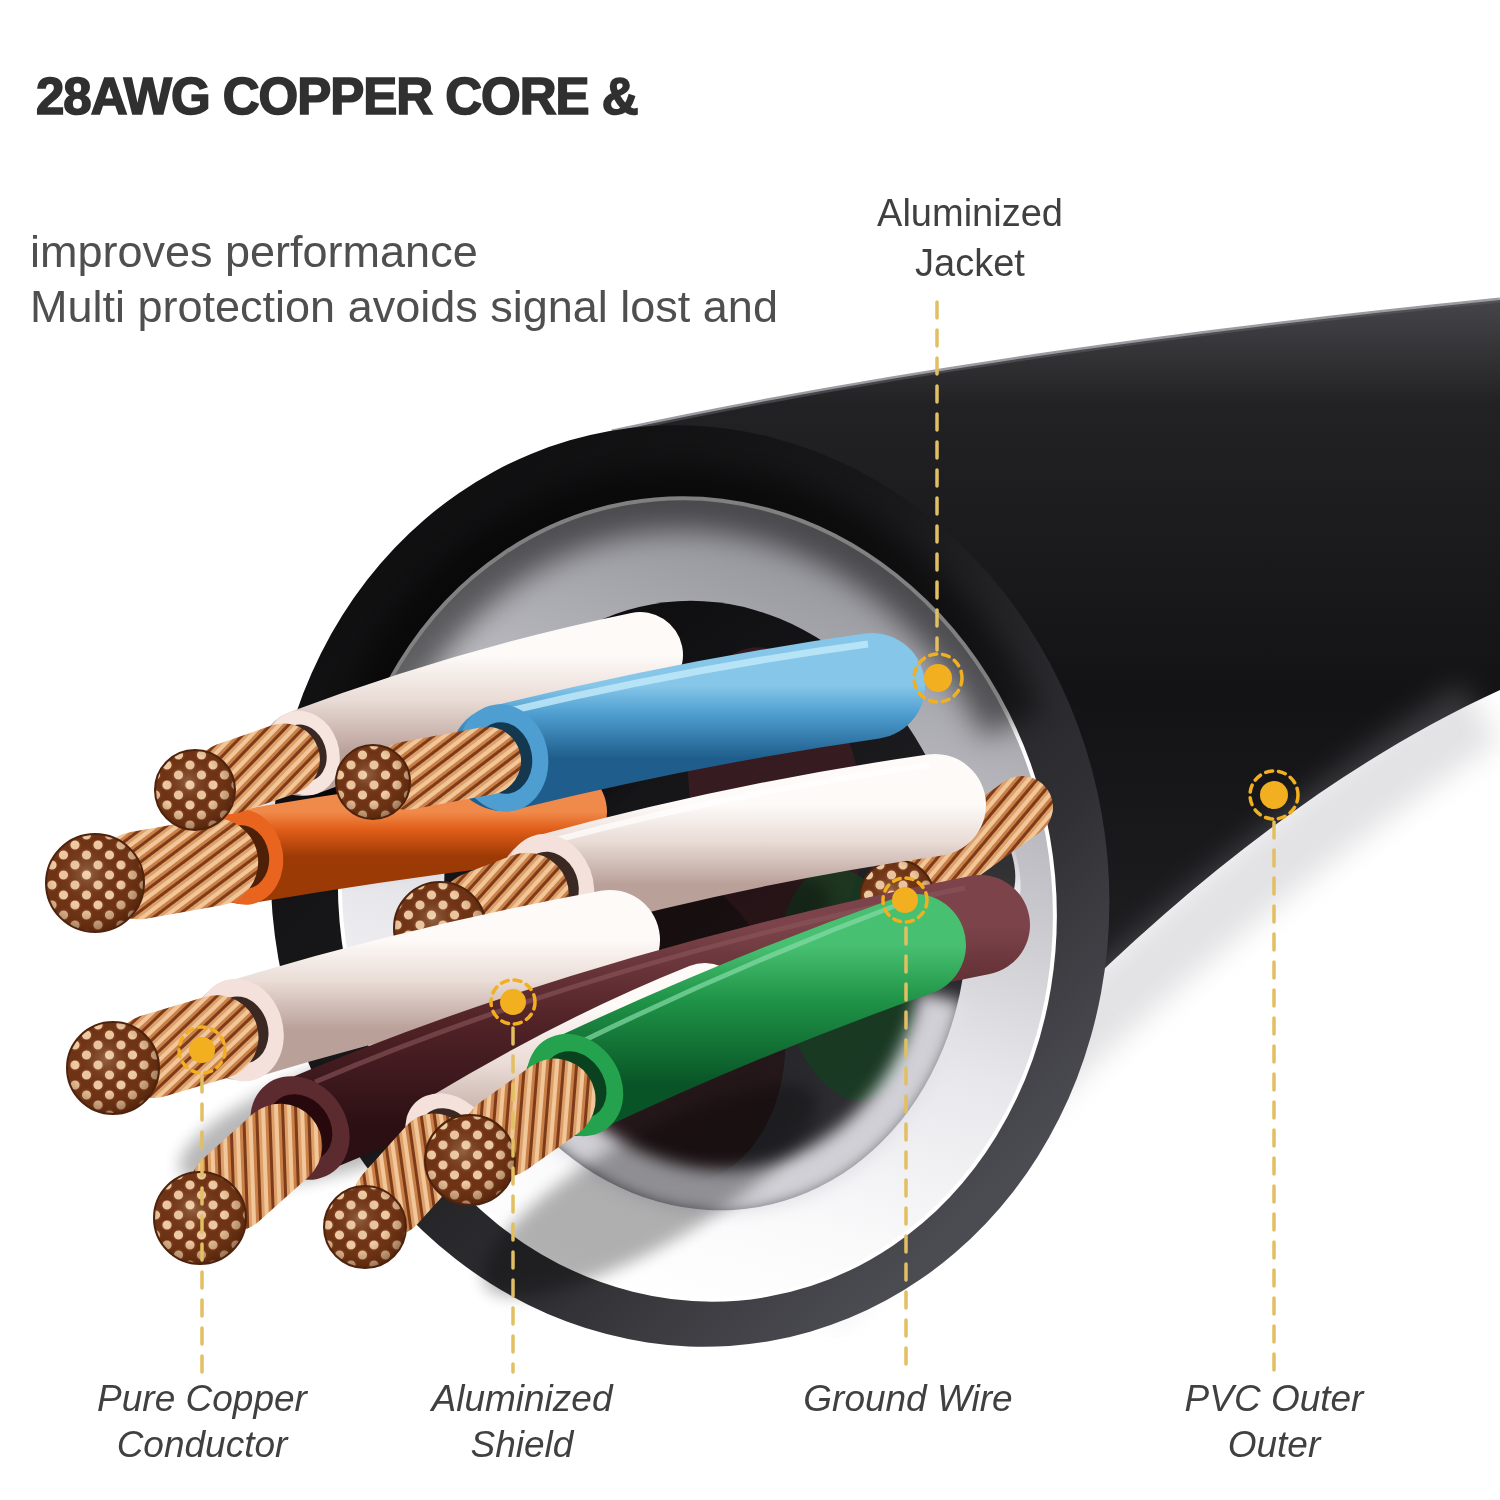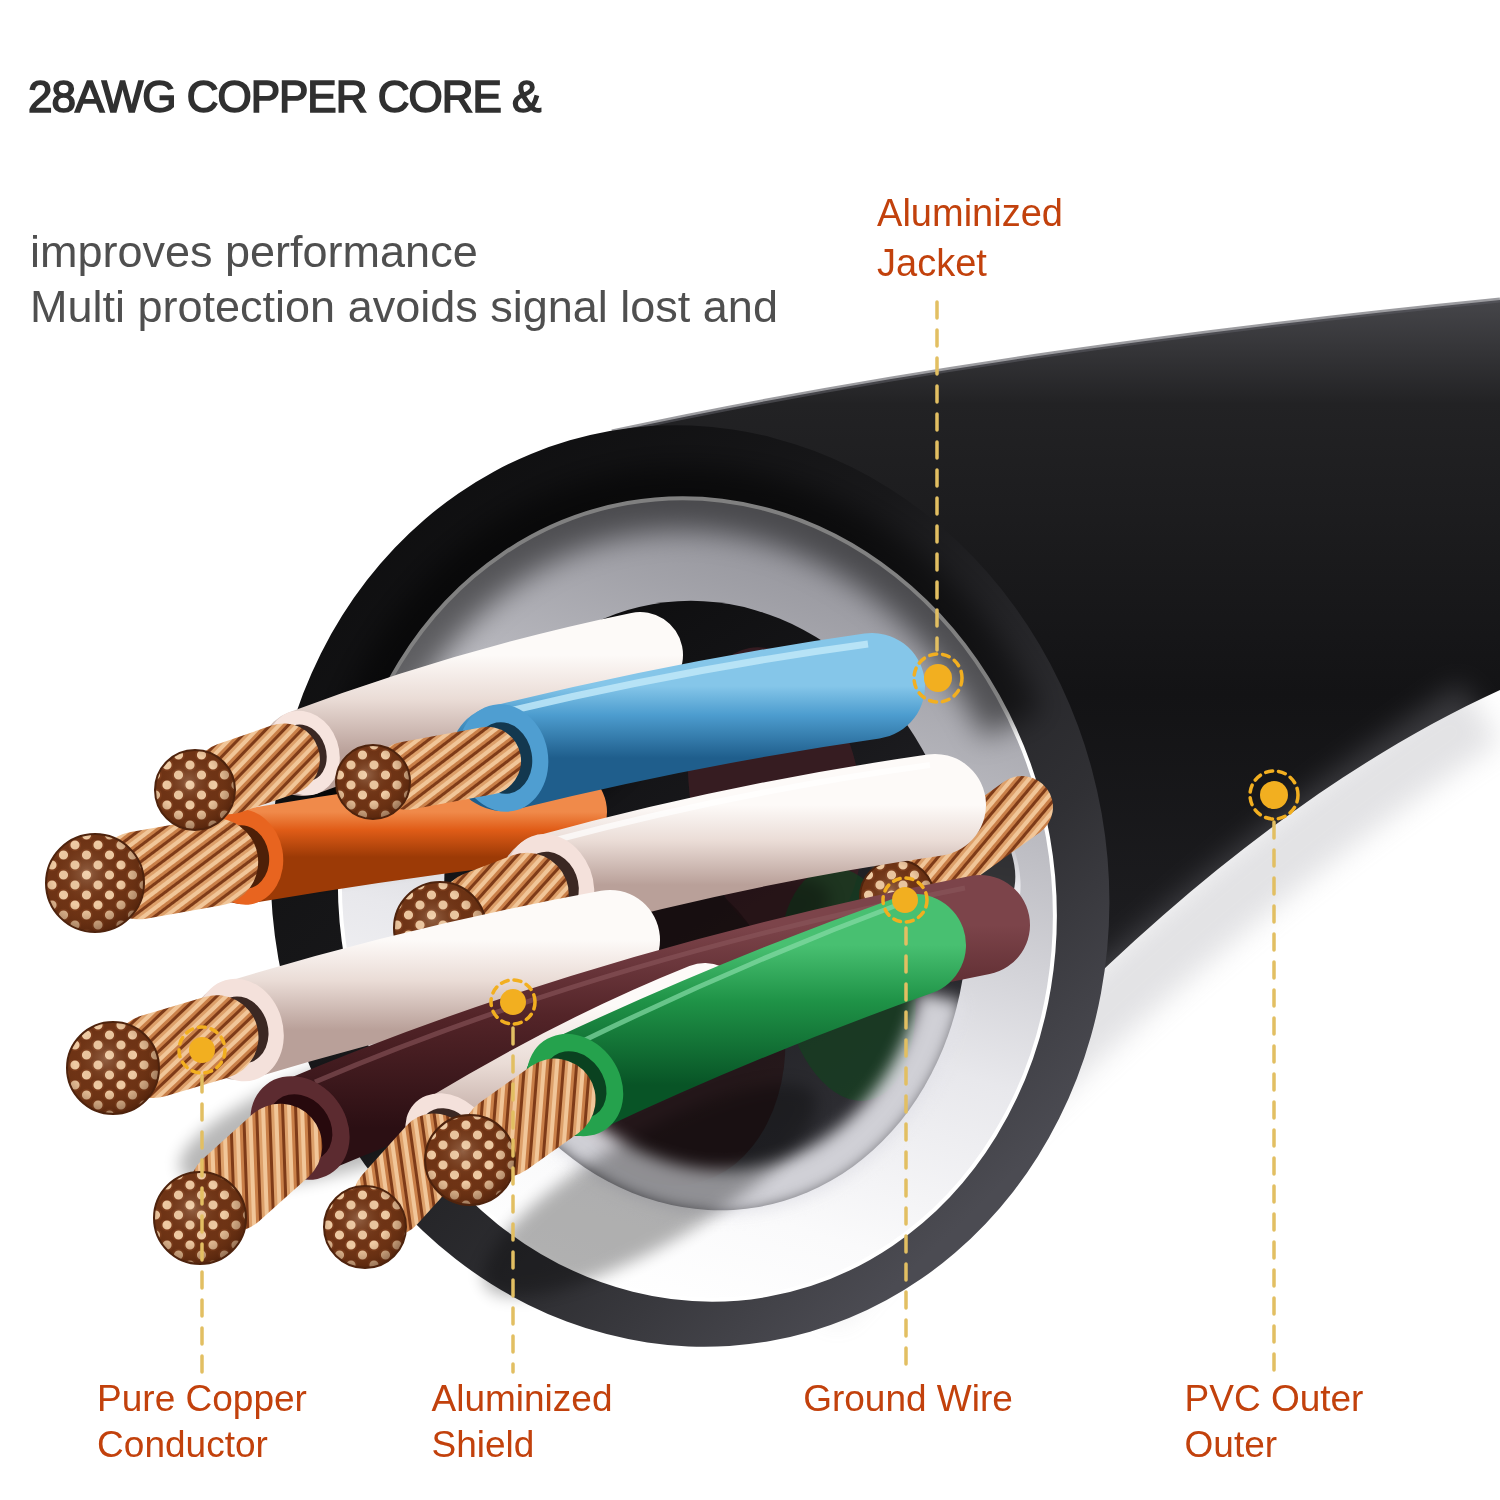--- a/index.html
+++ b/index.html
@@ -1,25 +1,25 @@
 <!DOCTYPE html>
 <html><head>
 <meta charset="utf-8">
 <style>
   html,body{margin:0;padding:0;background:#ffffff;}
   .stage{position:relative;width:1500px;height:1500px;background:#ffffff;overflow:hidden;
          font-family:"Liberation Sans", sans-serif;}
   .stage svg{position:absolute;left:0;top:0;}
   .overlay{position:absolute;z-index:5;}
-  .title{left:28px;top:60px;color:#303030;font-weight:400;font-size:44px;line-height:73px;
+  .title{left:36px;top:60px;color:#303030;font-weight:700;font-size:51px;line-height:73px;
          letter-spacing:-1px;-webkit-text-stroke:1.6px #303030;}
   .subtitle{left:30px;top:224px;color:#4f4f4f;font-size:45px;line-height:55px;}
-  .callout-label{color:#c2410c;font-size:38px;line-height:50px;transform:translateX(-50%);white-space:nowrap;}
+  .callout-label{color:#404040;font-size:38px;line-height:50px;text-align:center;transform:translateX(-50%);white-space:nowrap;}
   .lbl-top{left:970px;top:188px;}
-  .lbl-bottom{font-size:37px;line-height:46px;top:1376px;}
+  .lbl-bottom{font-size:37px;line-height:46px;top:1376px;font-style:italic;}
   .lbl-pure{left:202px;}
   .lbl-alum{left:522px;}
   .lbl-ground{left:908px;}
   .lbl-pvc{left:1274px;}
 </style>
 </head>
 <body>
 
 <div class="stage">
 

